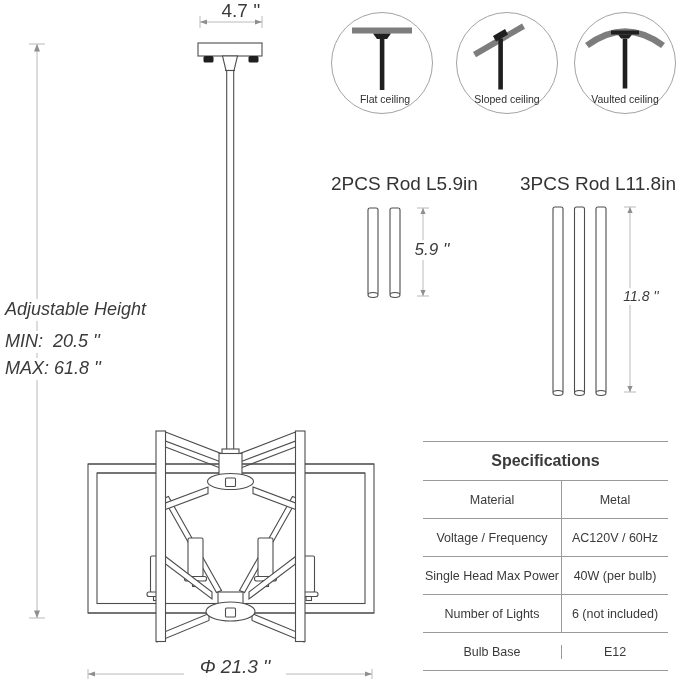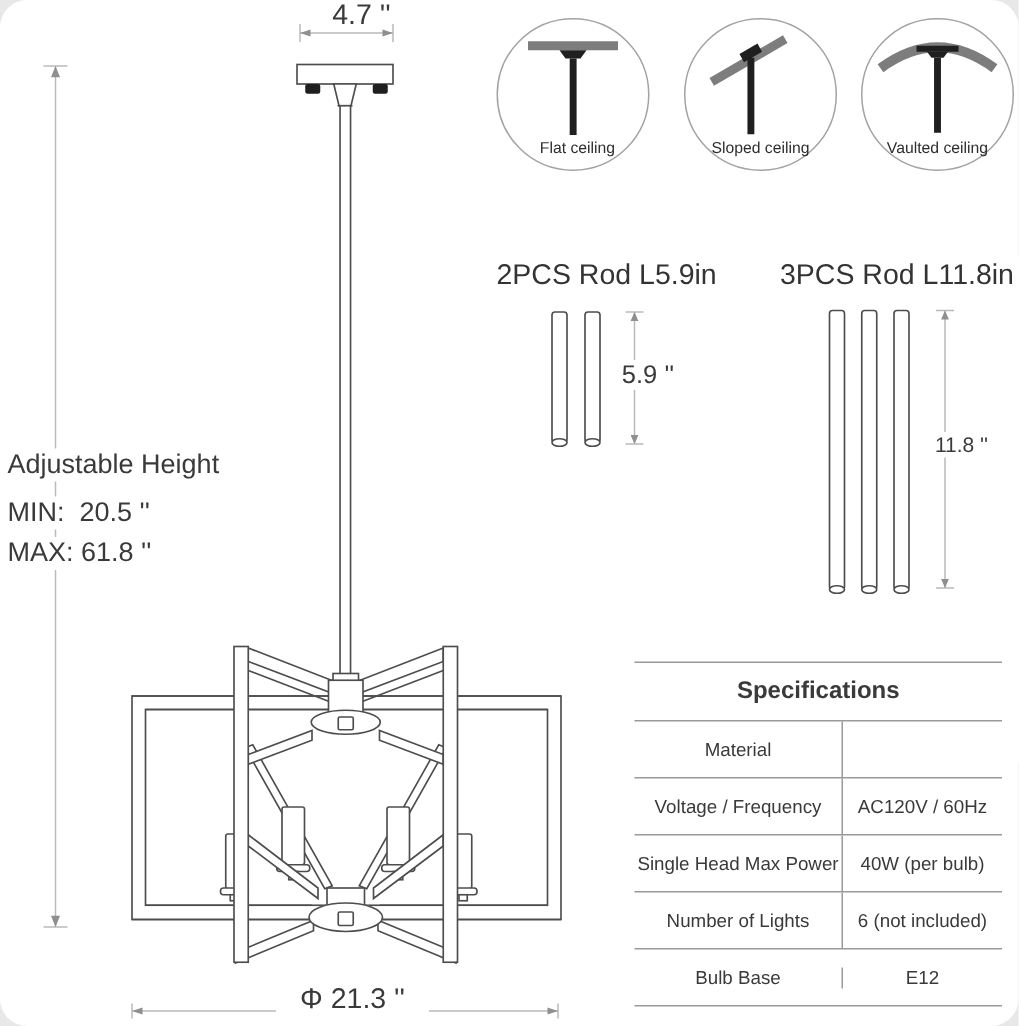--- a/index.html
+++ b/index.html
@@ -1,32 +1,32 @@
 <!DOCTYPE html>
 <html style="--background: #ffffff; --line: #4d4d4d; --dim-line: #bababa; --arrow: #8f8f8f; --text: #3a3a3a; --table-border: #9a9a9a; --ceiling-bar: #7d7d7d; --mount: #1f1f1f;"><head>
 <meta charset="utf-8">
 <style>
   :root{
     --background:#ffffff; --line:#4d4d4d; --dim-line:#bababa; --arrow:#8f8f8f;
     --text:#3a3a3a; --table-border:#9a9a9a; --ceiling-bar:#7d7d7d; --mount:#1f1f1f;
   }
   *{box-sizing:border-box;margin:0;padding:0;}
   body{background:#e8e8e8;font-family:"Liberation Sans","DejaVu Sans",sans-serif;}
-  .stage{position:relative;width:679px;height:684px;background:var(--background);overflow:hidden;margin:0 auto;border-radius:18px;}
+  .stage{position:relative;width:679px;height:684px;background:var(--background);overflow:hidden;margin:0 auto;}
   svg.art{position:absolute;left:0;top:0;z-index:1;}
   .ln{stroke:var(--line);stroke-width:1.1;fill:none;}
   .wf{stroke:var(--line);stroke-width:1.1;fill:#ffffff;}
   .dim{stroke:var(--dim-line);stroke-width:1;fill:none;}
   .arw{fill:var(--arrow);}
   .circ{stroke:#a3a3a3;stroke-width:1;fill:#ffffff;}
   .gbar{fill:var(--ceiling-bar);}
   .blk{fill:var(--mount);}
   .garc{stroke:var(--ceiling-bar);stroke-width:6.5;fill:none;}
   .lbl{position:absolute;z-index:2;color:var(--text);white-space:pre;line-height:1.2;}
-  .lbl.bg{background:var(--background);padding:0 3px;}
+  .lbl.bg{background:var(--background);padding:0 3px;font-style:italic;}
   .ctr{text-align:center;}
   .lbl-47{left:206px;top:0px;width:70px;font-size:19px;}
   .circle-lbl{top:93px;width:92px;font-size:10.5px;color:#2e2e2e;}
   .lbl-flat{left:339px;} .lbl-sloped{left:461px;} .lbl-vaulted{left:579px;}
   .rod-title{top:173px;font-size:19px;color:#333;}
   .rod-title.t2{left:331px;width:146px;} .rod-title.t3{left:520px;width:154px;}
   .lbl-59{left:405px;top:240px;width:54px;font-size:17px;}
   .lbl-118{left:610px;top:288px;width:62px;font-size:14px;}
   .ah{font-size:18px;padding-right:6px;}
   .ah-title{left:2px;top:299px;} .ah-min{left:2px;top:331px;} .ah-max{left:2px;top:358px;}
@@ -218,20 +218,21 @@
   <div class="lbl bg ah ah-title">Adjustable Height</div>
   <div class="lbl bg ah ah-min">MIN:  20.5 ''</div>
   <div class="lbl bg ah ah-max">MAX: 61.8 ''</div>
 
   <div class="lbl bg lbl-phi ctr">Φ 21.3 ''</div>
 
   <div class="spec">
     <div class="spec-header">Specifications</div>
     <div class="spec-row">
       <div class="spec-cell spec-label">Material</div>
+      <div class="spec-cell spec-value">Metal</div>
     </div>
     <div class="spec-row">
       <div class="spec-cell spec-label">Voltage / Frequency</div>
       <div class="spec-cell spec-value">AC120V / 60Hz</div>
     </div>
     <div class="spec-row">
       <div class="spec-cell spec-label">Single Head Max Power</div>
       <div class="spec-cell spec-value">40W (per bulb)</div>
     </div>
     <div class="spec-row">

